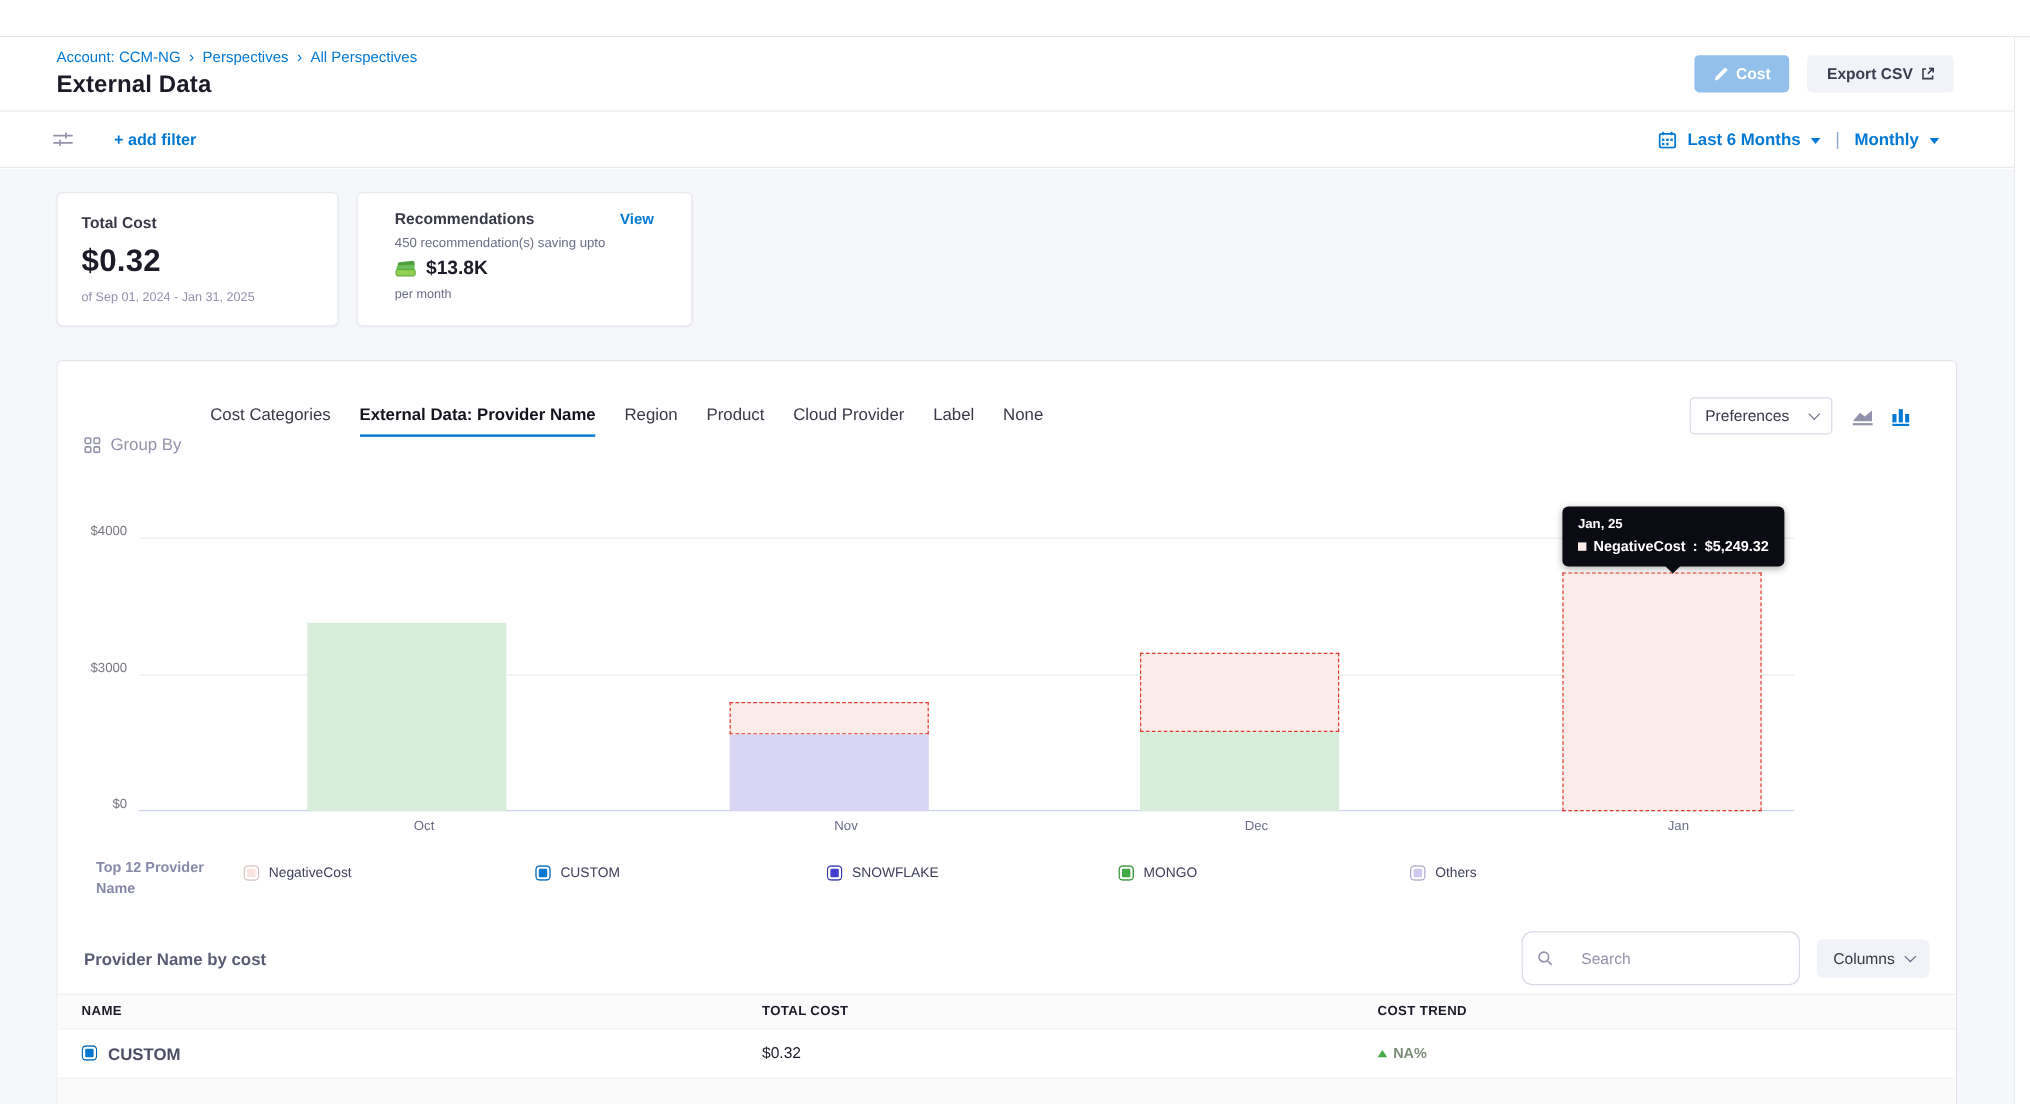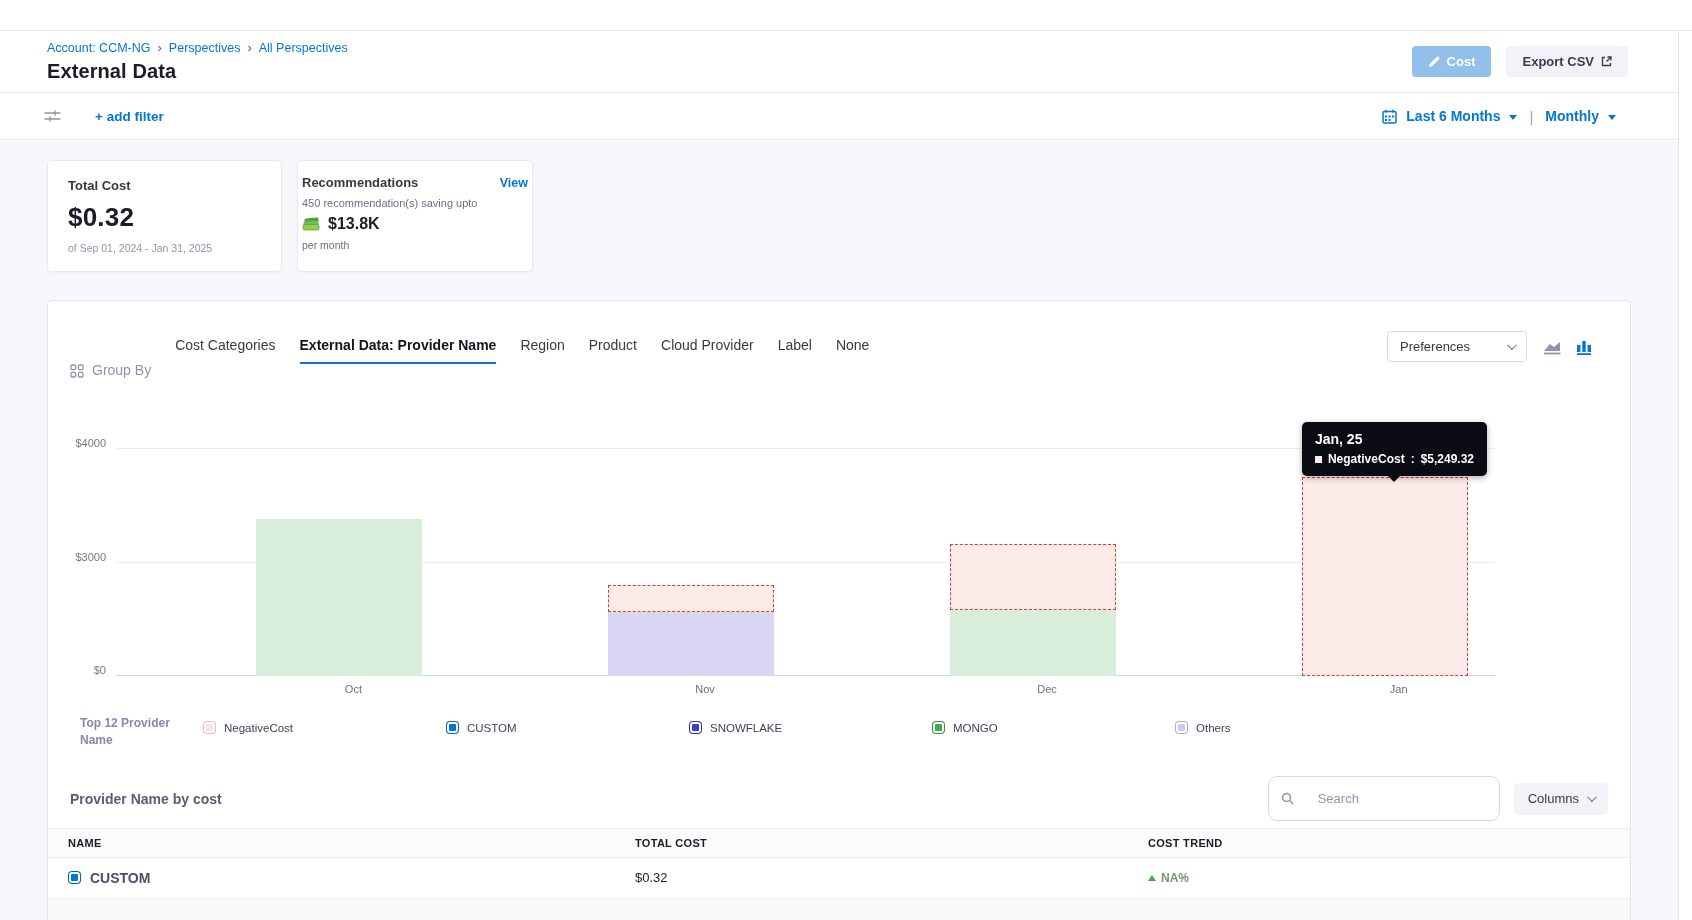--- a/index.html
+++ b/index.html
@@ -34,59 +34,59 @@
   .pipe { color:#8fa6d6; font-weight:400; font-size:15px; margin:0 3px; }
 
   
   .content { position:absolute; top:141px; left:0; right:14px; bottom:0; background:#f6f7fa; padding:19px 47px 0 47px; }
   .cards { display:flex; gap:15px; }
   .card { background:#fff; border:1px solid #e8e9ef; border-radius:5px; box-shadow:0 1px 2px rgba(40,41,61,.04); }
   .card-total { width:235px; height:112px; padding:17px 20px; }
   .card-label { font-size:13px; font-weight:700; color:#383946; }
   .card-value { font-size:26px; font-weight:800; color:#1c1c28; margin-top:9px; letter-spacing:.2px; }
   .card-period { font-size:10.5px; color:#9293ab; margin-top:9px; }
-  .card-reco { width:236px; height:112px; padding:14px 4px; }
+  .card-reco { width:280px; height:112px; padding:14px 31px; }
   .reco-top { display:flex; justify-content:space-between; align-items:baseline; }
   .view-link { color:#0278d5; font-size:12.5px; font-weight:600; cursor:pointer; }
   .reco-summary { font-size:11px; color:#6b6d85; margin-top:7px; }
   .reco-amount-row { display:flex; align-items:center; gap:7px; margin-top:6px; }
   .reco-amount { font-size:16px; font-weight:800; color:#1c1c28; }
   .reco-cadence { font-size:10.5px; color:#6b6d85; margin-top:6px; }
 
   
   .panel { margin-top:28px; background:#fff; border:1px solid #e4e5ec; border-radius:5px 5px 0 0; border-bottom:none;
     height:640px; position:relative; }
   .tabs-row { display:flex; align-items:center; justify-content:space-between; padding:21px 22px 0 22px; }
   .tabs-left { display:flex; align-items:center; gap:24px; }
   .groupby-label { display:flex; align-items:flex-end; gap:8px; color:#9293ab; font-size:14px; font-weight:500;margin-top:40px; }
   .tabs { display:flex; align-items:center; gap:24px; }
   .tab { font-size:14px; color:#383946; padding-bottom:9px; cursor:pointer; border-bottom:2.5px solid transparent; }
   .tab.active { color:#14141f; font-weight:700; border-bottom-color:#0278d5; }
   .tabs-right { display:flex; align-items:center; gap:16px; margin-top:-8px; margin-right:14px; }
-  .pref-select { display:flex; align-items:center; justify-content:space-between; width:140px; height:31px;
+  .pref-select { display:flex; align-items:center; justify-content:space-between; width:119px; height:31px;
     border:1px solid #d9dae5; border-radius:4px; padding:0 12px; font-size:13px; color:#383946; background:#fff; cursor:pointer; }
   .chart-type-icons { display:flex; align-items:center; gap:11px; }
 
   
   .chart-plot { position:relative; margin:71px 135px 0 68px; height:227px; }
   .gridline { position:absolute; left:0; right:0; height:1px; background:#ebebf1; }
   .gridline.zero { background:#c9d5e8; }
   .ytick { position:absolute; right:calc(100% + 10px); transform:translateY(-50%); font-size:11px; color:#77787e; white-space:nowrap; }
   .bar { position:absolute; bottom:0; width:166px; transform:translateX(-50%); height:100%;
     display:flex; flex-direction:column-reverse; }
   .seg { width:100%; }
   .seg.dashed { border:1px dashed #df3a2e; }
   .xlabels { position:relative; margin:0 135px 0 68px; height:26px; }
   .xlabel { position:absolute; top:7px; transform:translateX(-50%); font-size:11px; color:#6b6d85;padding-left:28px; }
 
   .tooltip { position:absolute; left:86%; top:-27px; z-index:6; background:#0b0b13; border-radius:5px;
     padding:9px 13px 10px 13px; color:#fff; width:max-content; box-shadow:0 2px 6px rgba(0,0,0,.3); }
   .tooltip:after { content:""; position:absolute; left:46%; bottom:-6px; width:0; height:0;
     border-left:7px solid transparent; border-right:7px solid transparent; border-top:7px solid #0b0b13; }
-  .tt-title { font-size:14px; font-weight:600; }
+  .tt-title { font-size:11px; font-weight:600; }
   .tt-line { display:flex; align-items:center; gap:6px; margin-top:5px; font-size:12px; font-weight:700; }
   .tt-bullet { width:7px; height:7px; background:#fbecea; display:inline-block; }
 
   
   .legend { display:flex; align-items:flex-start; margin-top:13px; padding-left:32px; }
   .legend-label { width:123px; font-size:12px; font-weight:600; color:#8789a8; line-height:1.45; }
   .legend-items { display:flex; }
   .legend-item { flex:0 0 243px; display:flex; align-items:center; gap:8px; margin-top:6px; cursor:pointer; }
   .swatch { width:13px; height:13px; border-radius:4px; box-shadow:inset 0 0 0 2px #fff; border:1px solid rgba(0,0,0,.14); }
   .legend-text { font-size:11.5px; color:#3f415a; }

